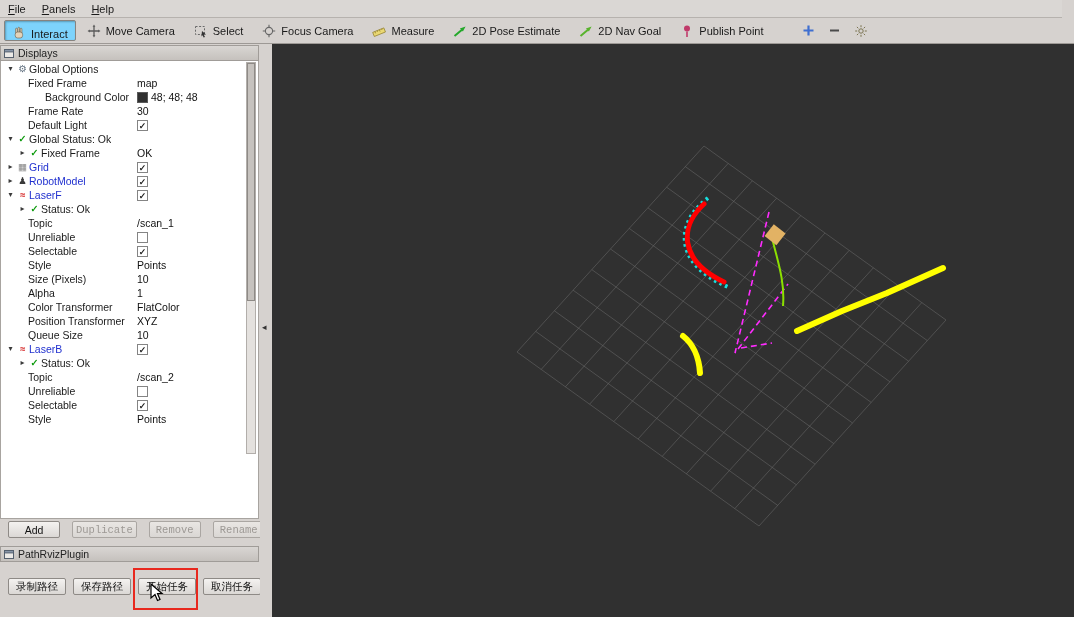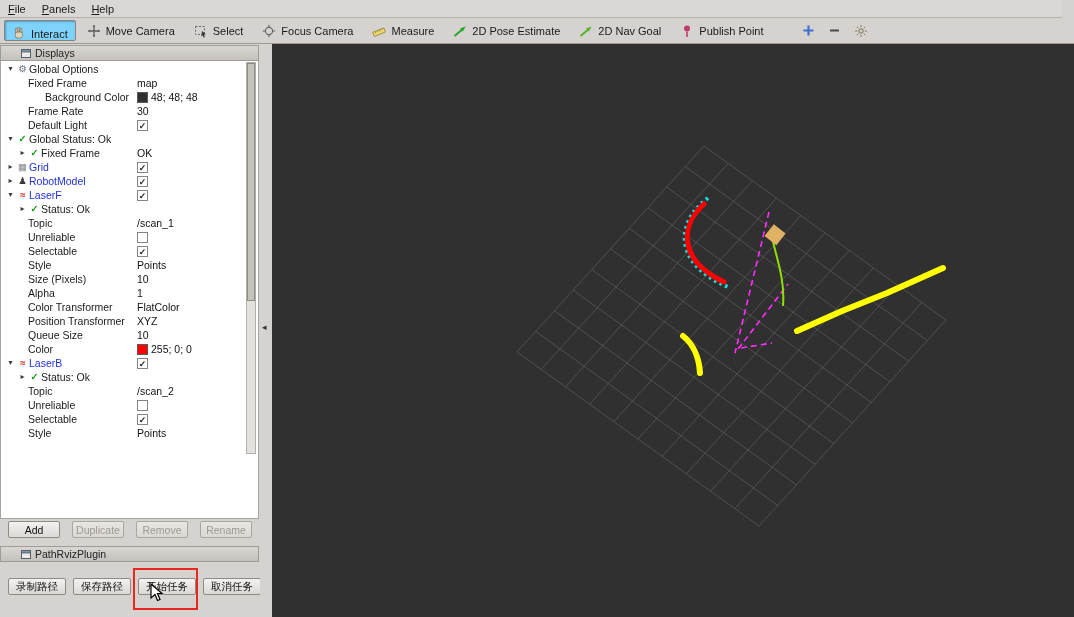--- a/index.html
+++ b/index.html
@@ -41,21 +41,21 @@
   .tool-icon { display: flex; align-items: center; }
   .toolbar-extra { display: flex; align-items: center; gap: 10px; margin-left: 26px; }
   .mini-btn { display: flex; align-items: center; justify-content: center; width: 16px; height: 16px; }
 
   
   .panel-titlebar {
     position: absolute; left: 0; width: 259px; height: 16px;
     background: linear-gradient(#d9d6d3, #c5c1bd);
     border: 1px solid #a09c98;
     display: flex; align-items: center; gap: 4px;
-    font-size: 10.5px; padding-left: 20px; color: #222;
+    font-size: 10.5px; padding-left: 3px; color: #222;
   }
   .displays-body {
     position: absolute; top: 61px; left: 0; width: 259px; height: 458px;
     background: #ffffff; border: 1px solid #a8a4a0; border-top: none;
   }
   .tree { position: absolute; top: 1px; left: 0; width: 246px; }
   .tree-row { height: 14px; display: flex; align-items: center; font-size: 10.5px; position: relative; white-space: nowrap; }
   .arrow { width: 11px; flex: none; font-size: 8px; color: #3a3a3a; text-align: center; line-height: 14px; }
   .ticon { width: 13px; flex: none; font-size: 9.5px; text-align: center; line-height: 14px; }
   .ticon.gear { color: #5b6b7b; }
@@ -76,21 +76,21 @@
     background: #e4e1de; border: 1px solid #b2aeaa;
   }
   .tree-scroll-thumb { position: absolute; top: 0; left: 0; width: 8px; height: 238px; background: #c6c2be; border: 1px solid #8e8a86; }
 
   .displays-buttons { position: absolute; top: 521px; left: 8px; display: flex; gap: 12px; }
   .btn {
     min-width: 52px; height: 17px; padding: 0 3px; font-size: 10.5px;
     background: linear-gradient(#f4f2f0, #dbd8d5); border: 1px solid #8e8a86; border-radius: 2px;
     display: flex; align-items: center; justify-content: center; color: #111; white-space: nowrap;
   }
-  .btn.disabled { color: #9d9995; background: linear-gradient(#e9e6e3, #dad7d4); border-color: #aaa6a2; }
+  .btn.disabled { color: #9d9995; background: linear-gradient(#e9e6e3, #dad7d4); border-color: #aaa6a2; font-family: Liberation Mono, monospace; }
 
   .plugin-buttons { position: absolute; top: 578px; left: 8px; display: flex; gap: 7px; }
   .plugin-buttons .btn { min-width: 58px; }
 
   
   .splitter { position: absolute; left: 260px; top: 44px; width: 12px; height: 573px; background: #d6d2cf; }
   .splitter-handle { position: absolute; left: 2px; top: 278px; font-size: 9px; color: #333; }
 
   
   .viewport {
@@ -340,28 +340,20 @@
       </div>
       <div class="tree-row" style="padding-left: 16px;">
         <span class="arrow"></span>
         <span class="tname">Position Transformer</span>
         <span class="tvalue">XYZ</span>
       </div>
       <div class="tree-row" style="padding-left: 16px;">
         <span class="arrow"></span>
         <span class="tname">Queue Size</span>
         <span class="tvalue">10</span>
-      </div>
-      <div class="tree-row" style="padding-left: 16px;">
-        <span class="arrow"></span>
-        <span class="tname">Color</span>
-        <span class="tvalue">
-          <span class="swatch" style="background: rgb(255, 0, 0);"></span>
-          <span>255; 0; 0</span>
-        </span>
       </div>
       <div class="tree-row" style="padding-left: 4px;">
         <span class="arrow">▾</span>
         <span class="ticon laser">≈</span>
         <span class="tname blue">LaserB</span>
         <span class="tvalue">
           <span class="cb">✓</span>
         </span>
       </div>
       <div class="tree-row" style="padding-left: 16px;">

